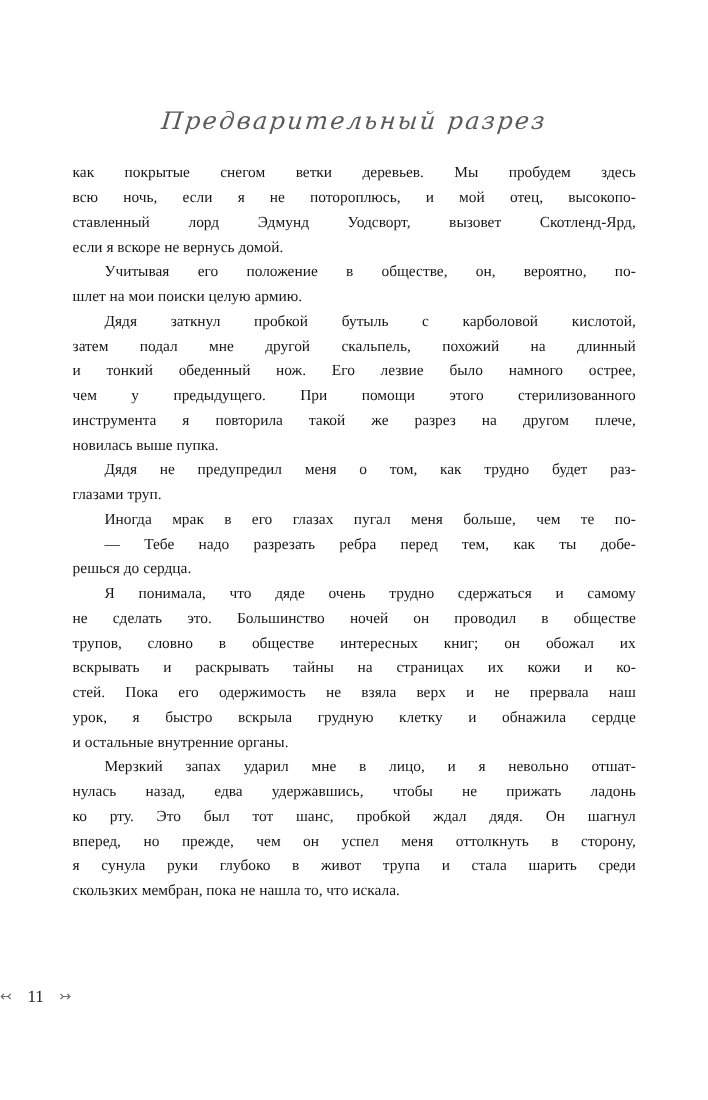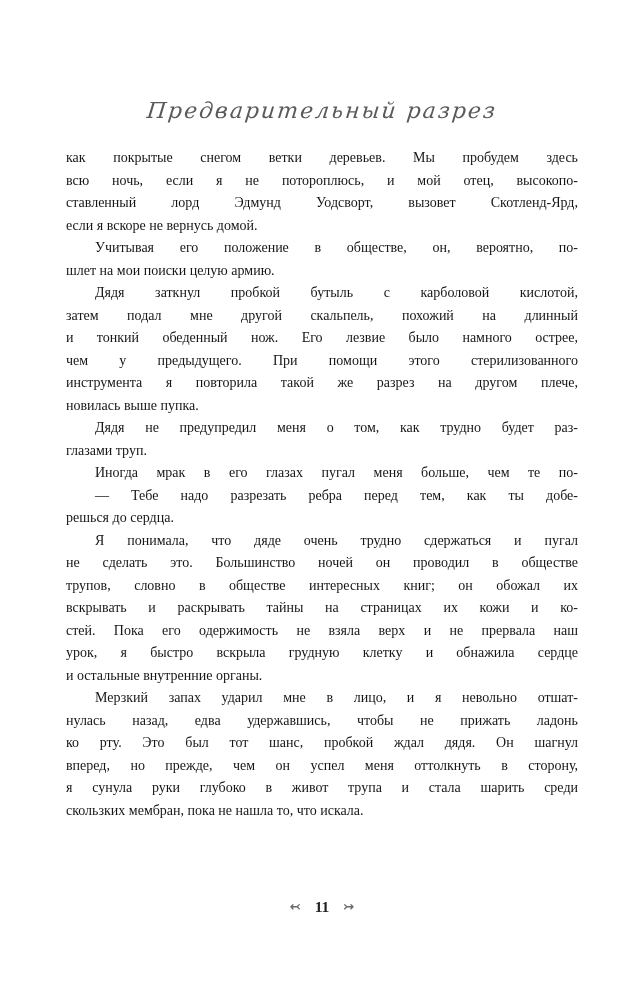--- a/index.html
+++ b/index.html
@@ -47,24 +47,22 @@
     text-align-last: left;
   }
   .line.indent {
     text-indent: 29px;
   }
   .footer {
     position: absolute;
     top: 898px;
     left: 0;
     width: 100%;
-    text-align: center;
     font-size: 15px;
     color: #2a2a2a;
-    font-weight: bold;
   }
   .ornament {
     color: #6a6a6a;
     font-family: "DejaVu Sans", sans-serif;
     font-size: 13px;
     position: relative;
     top: -1px;
   }
   .page-number {
     display: inline-block;
@@ -92,21 +90,21 @@
       <div class="line">затем подал мне другой скальпель, похожий на длинный</div>
       <div class="line">и тонкий обеденный нож. Его лезвие было намного острее,</div>
       <div class="line">чем у предыдущего. При помощи этого стерилизованного</div>
       <div class="line">инструмента я повторила такой же разрез на другом плече,</div>
       <div class="line last">новилась выше пупка.</div>
       <div class="line indent">Дядя не предупредил меня о том, как трудно будет раз-</div>
       <div class="line last">глазами труп.</div>
       <div class="line indent">Иногда мрак в его глазах пугал меня больше, чем те по-</div>
       <div class="line indent">— Тебе надо разрезать ребра перед тем, как ты добе-</div>
       <div class="line last">решься до сердца.</div>
-      <div class="line indent">Я понимала, что дяде очень трудно сдержаться и пугал</div>
+      <div class="line indent">Я понимала, что дяде очень трудно сдержаться и самому</div>
       <div class="line">не сделать это. Большинство ночей он проводил в обществе</div>
       <div class="line">трупов, словно в обществе интересных книг; он обожал их</div>
       <div class="line">вскрывать и раскрывать тайны на страницах их кожи и ко-</div>
       <div class="line">стей. Пока его одержимость не взяла верх и не прервала наш</div>
       <div class="line">урок, я быстро вскрыла грудную клетку и обнажила сердце</div>
       <div class="line last">и остальные внутренние органы.</div>
       <div class="line indent">Мерзкий запах ударил мне в лицо, и я невольно отшат-</div>
       <div class="line">нулась назад, едва удержавшись, чтобы не прижать ладонь</div>
       <div class="line">ко рту. Это был тот шанс, пробкой ждал дядя. Он шагнул</div>
       <div class="line">вперед, но прежде, чем он успел меня оттолкнуть в сторону,</div>

